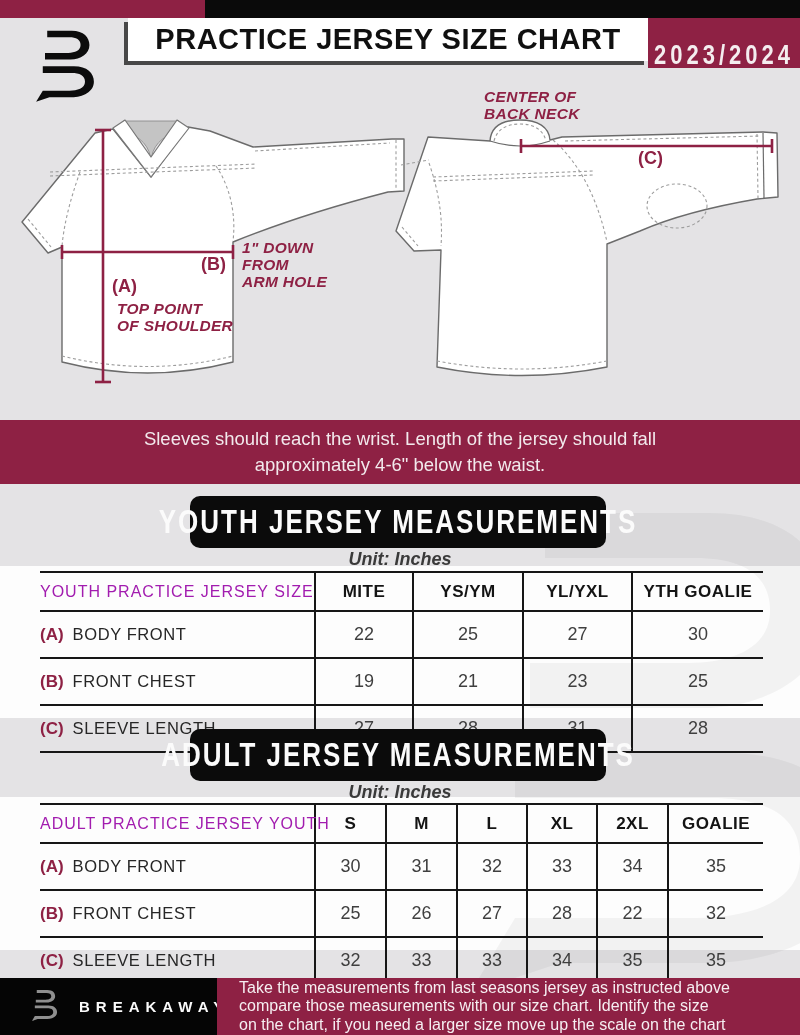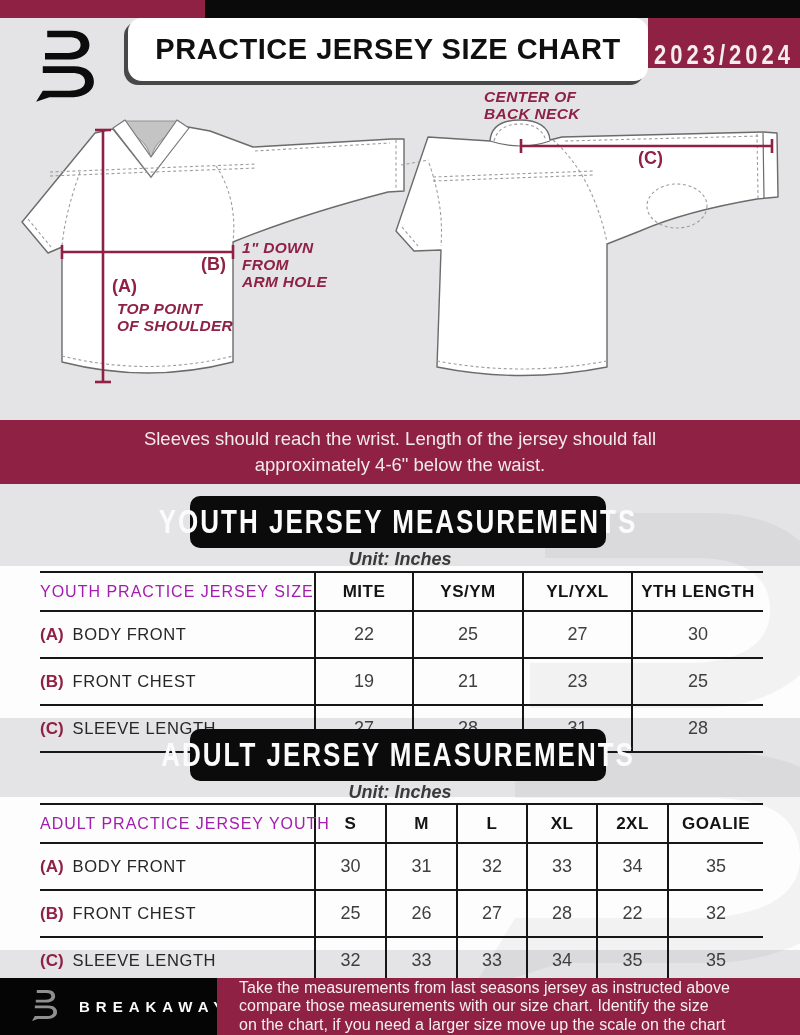--- a/index.html
+++ b/index.html
@@ -9,22 +9,22 @@
     --line:#161616;
   }
   *{margin:0;padding:0;box-sizing:border-box;}
   html,body{width:800px;}
   body{font-family:"Liberation Sans",sans-serif;background:#fff;}
   #page{position:relative;width:800px;height:1035px;background:var(--bg);overflow:hidden;}
 
   
   .top-strip{position:absolute;left:0;top:0;width:800px;height:18px;background:#0a0a0a;}
   .top-strip .maroon-seg{position:absolute;left:0;top:0;width:205px;height:18px;background:var(--maroon);}
-  .title-bar{position:absolute;left:128px;top:18px;width:520px;height:63px;background:#fff;
-    box-shadow:-4px 4px 0 rgba(45,45,45,.85);display:flex;align-items:center;justify-content:center;z-index:3;border-radius:14px;}
+  .title-bar{position:absolute;left:128px;top:18px;width:520px;height:43px;background:#fff;
+    box-shadow:-4px 4px 0 rgba(45,45,45,.85);display:flex;align-items:center;justify-content:center;z-index:3;}
   .title-bar h1{font-size:29px;font-weight:800;letter-spacing:.5px;color:#101010;white-space:nowrap;}
   .year-box{position:absolute;left:648px;top:18px;width:152px;height:50px;background:var(--maroon);
     display:flex;align-items:flex-end;justify-content:center;z-index:3;}
   .condensed{display:inline-block;transform:scaleY(1.25);transform-origin:center;}
   .year-box span{color:#f4edef;font-weight:700;font-size:22px;letter-spacing:4px;white-space:nowrap;}
   .brand-logo-top{position:absolute;left:28px;top:24px;z-index:3;}
 
   
   .diagram{position:absolute;left:0;top:108px;width:800px;height:312px;z-index:2;}
   .diagram svg{position:absolute;left:0;top:0;}
@@ -200,21 +200,21 @@
         <col style="width: 110px;">
         <col style="width: 109px;">
         <col style="width: 131px;">
       </colgroup>
       <thead>
         <tr>
           <th class="label-h">YOUTH PRACTICE JERSEY SIZE</th>
           <th class="size-h">MITE</th>
           <th class="size-h">YS/YM</th>
           <th class="size-h">YL/YXL</th>
-          <th class="size-h">YTH LENGTH</th>
+          <th class="size-h">YTH GOALIE</th>
         </tr>
       </thead>
       <tbody>
         <tr>
           <td class="row-label-cell"><span class="key">(A)</span><span class="lbl">BODY FRONT</span></td>
           <td class="val">22</td>
           <td class="val">25</td>
           <td class="val">27</td>
           <td class="val">30</td>
         </tr>

